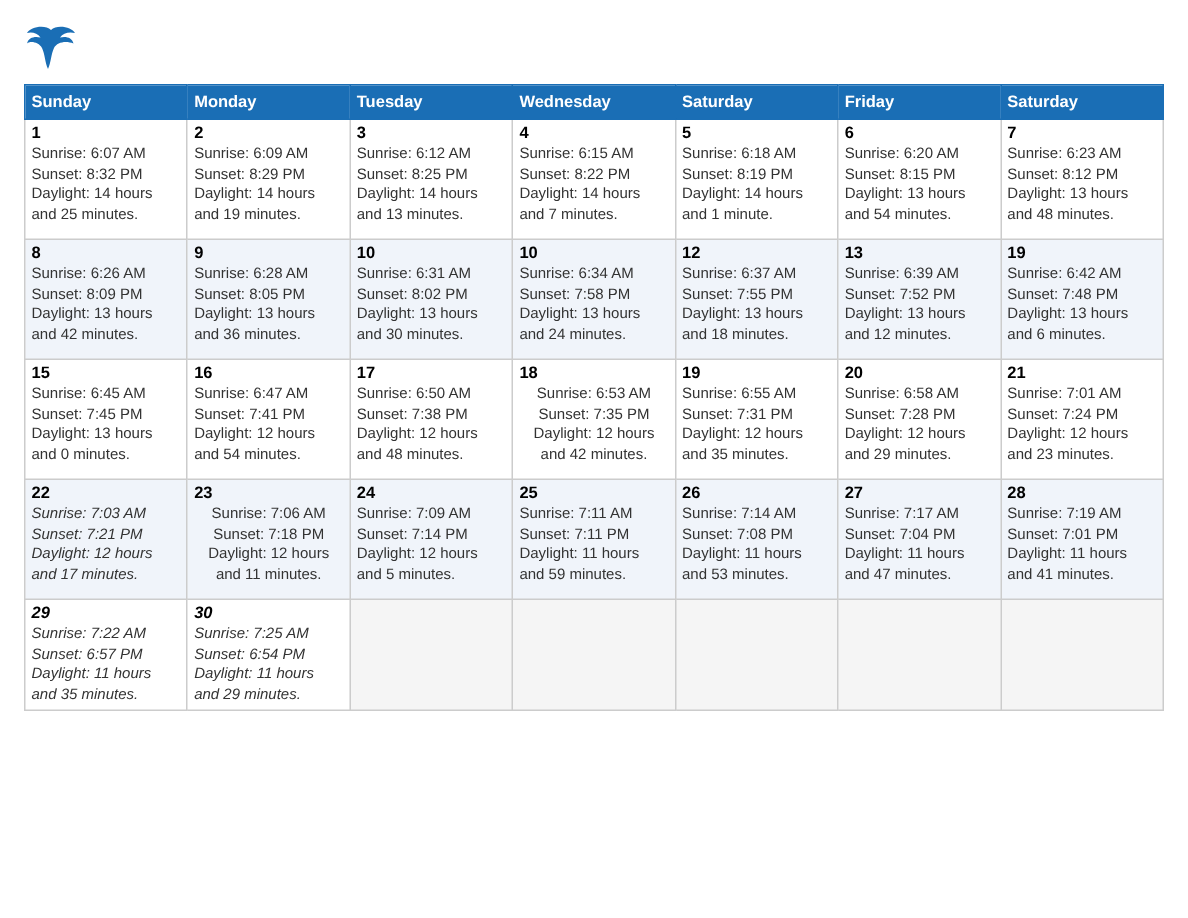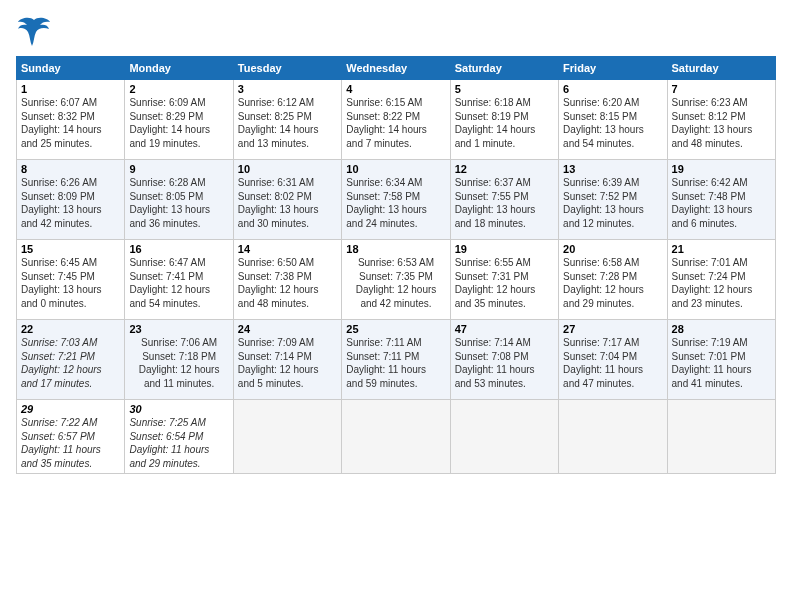--- a/index.html
+++ b/index.html
@@ -236,21 +236,21 @@
 and 0 minutes.</div>
           </td>
           <td>
             <span class="day-num">16</span>
             <div class="day-detail" style="white-space: pre-line;">Sunrise: 6:47 AM
 Sunset: 7:41 PM
 Daylight: 12 hours
 and 54 minutes.</div>
           </td>
           <td>
-            <span class="day-num">14</span>
+            <span class="day-num">17</span>
             <div class="day-detail" style="white-space: pre-line;">Sunrise: 6:50 AM
 Sunset: 7:38 PM
 Daylight: 12 hours
 and 48 minutes.</div>
           </td>
           <td>
             <span class="day-num">18</span>
             <div class="day-detail" style="white-space: pre-line; text-align: center;">Sunrise: 6:53 AM
 Sunset: 7:35 PM
 Daylight: 12 hours
@@ -301,21 +301,21 @@
 and 5 minutes.</div>
           </td>
           <td>
             <span class="day-num">25</span>
             <div class="day-detail" style="white-space: pre-line;">Sunrise: 7:11 AM
 Sunset: 7:11 PM
 Daylight: 11 hours
 and 59 minutes.</div>
           </td>
           <td>
-            <span class="day-num">47</span>
+            <span class="day-num">26</span>
             <div class="day-detail" style="white-space: pre-line;">Sunrise: 7:14 AM
 Sunset: 7:08 PM
 Daylight: 11 hours
 and 53 minutes.</div>
           </td>
           <td>
             <span class="day-num">27</span>
             <div class="day-detail" style="white-space: pre-line;">Sunrise: 7:17 AM
 Sunset: 7:04 PM
 Daylight: 11 hours

